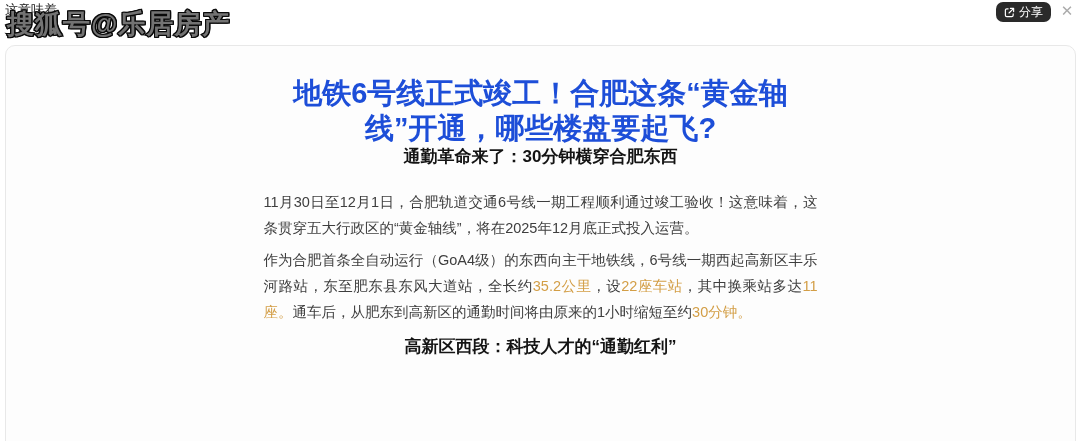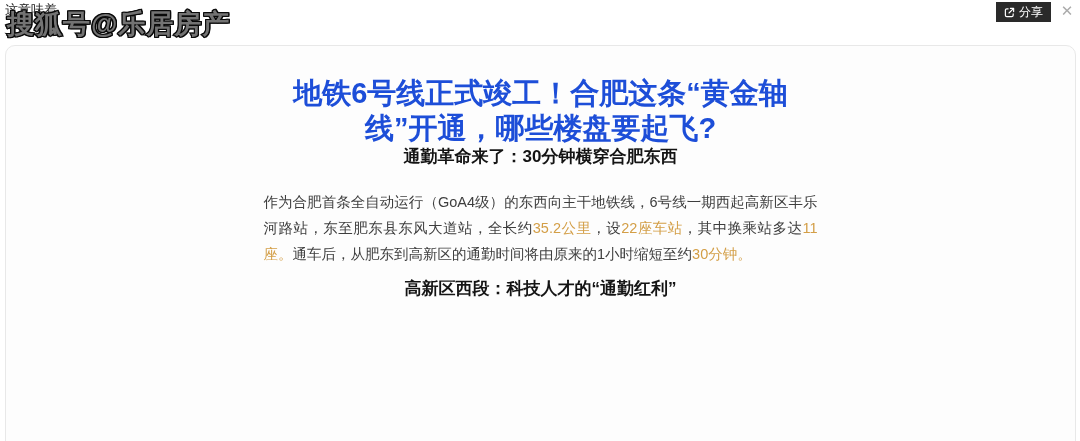--- a/index.html
+++ b/index.html
@@ -42,21 +42,21 @@
   .share-btn {
     position: absolute;
     top: 2px; right: 29px;
     height: 20px;
     display: inline-flex;
     align-items: center;
     gap: 4px;
     padding: 0 8px;
     background: #2a2a2a;
     border: none;
-    border-radius: 0;
+    border-radius: 7px;
     color: #ffffff;
     font-size: 12px;
     font-family: inherit;
     cursor: pointer;
     z-index: 3;
   }
   .share-btn svg { display: block; }
   .close-btn {
     position: absolute;
     top: 2px; right: 4px;
@@ -133,18 +133,19 @@
     </span>
     <span>分享</span>
   </button>
   <button class="close-btn">✕</button>
 </div>
 
 <div class="card">
   <div class="column">
     <h1 class="article-title">地铁6号线正式竣工！合肥这条“黄金轴线”开通，哪些楼盘要起飞?</h1>
     <h2 class="article-subtitle">通勤革命来了：30分钟横穿合肥东西</h2>
+    <p>11月30日至12月1日，合肥轨道交通6号线一期工程顺利通过竣工验收！这意味着，这条贯穿五大行政区的“黄金轴线”，将在2025年12月底正式投入运营。</p>
     <p>
       <span>作为合肥首条全自动运行（GoA4级）的东西向主干地铁线，6号线一期西起高新区丰乐河路站，东至肥东县东风大道站，全长约</span><span class="hl">35.2公里</span><span>，设</span><span class="hl">22座车站</span><span>，其中换乘站多达</span><span class="hl">11座。</span><span>通车后，从肥东到高新区的通勤时间将由原来的1小时缩短至约</span><span class="hl">30分钟。</span>
     </p>
     <h2 class="section-heading">高新区西段：科技人才的“通勤红利”</h2>
   </div>
 </div>
 
 </body></html>

